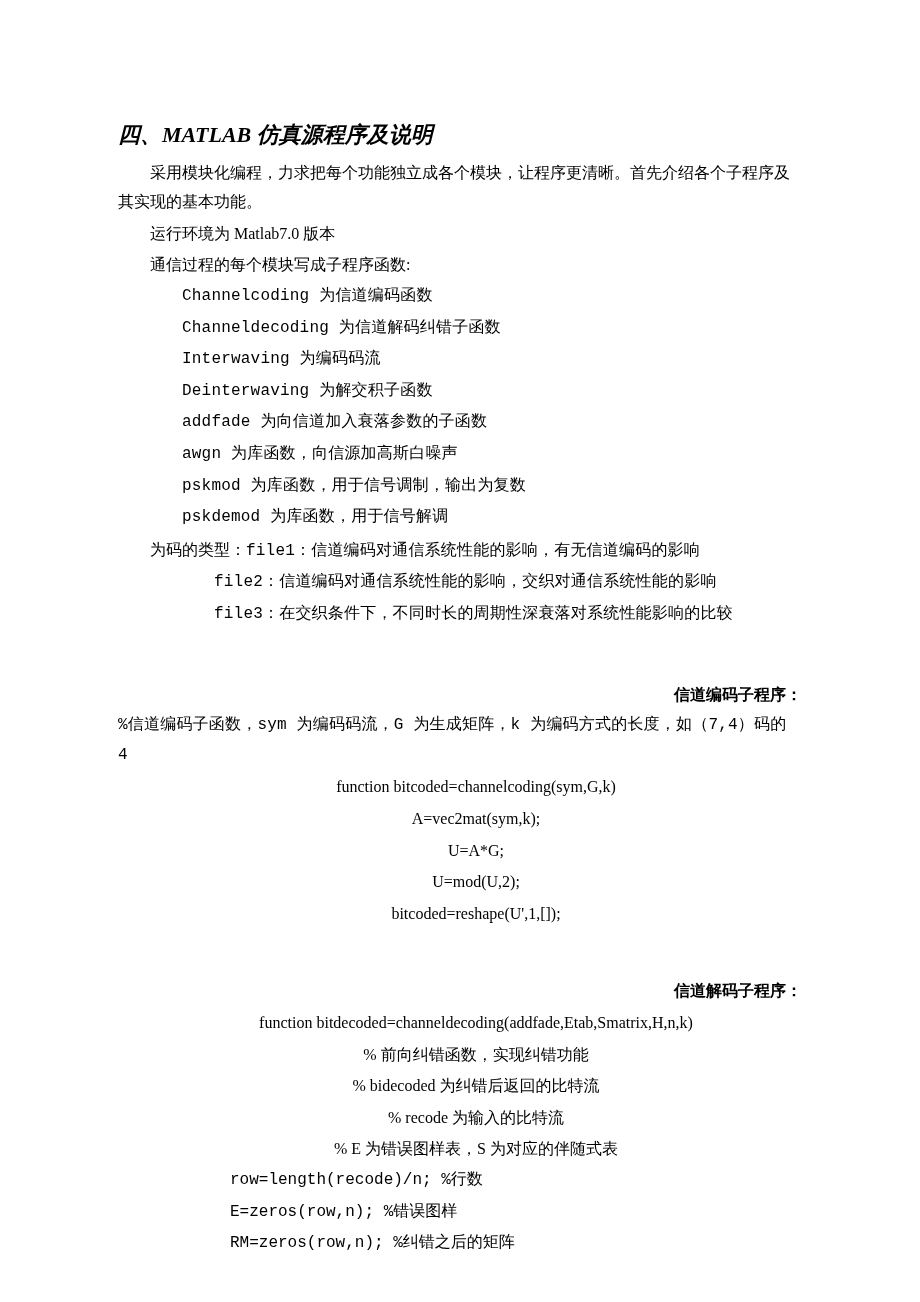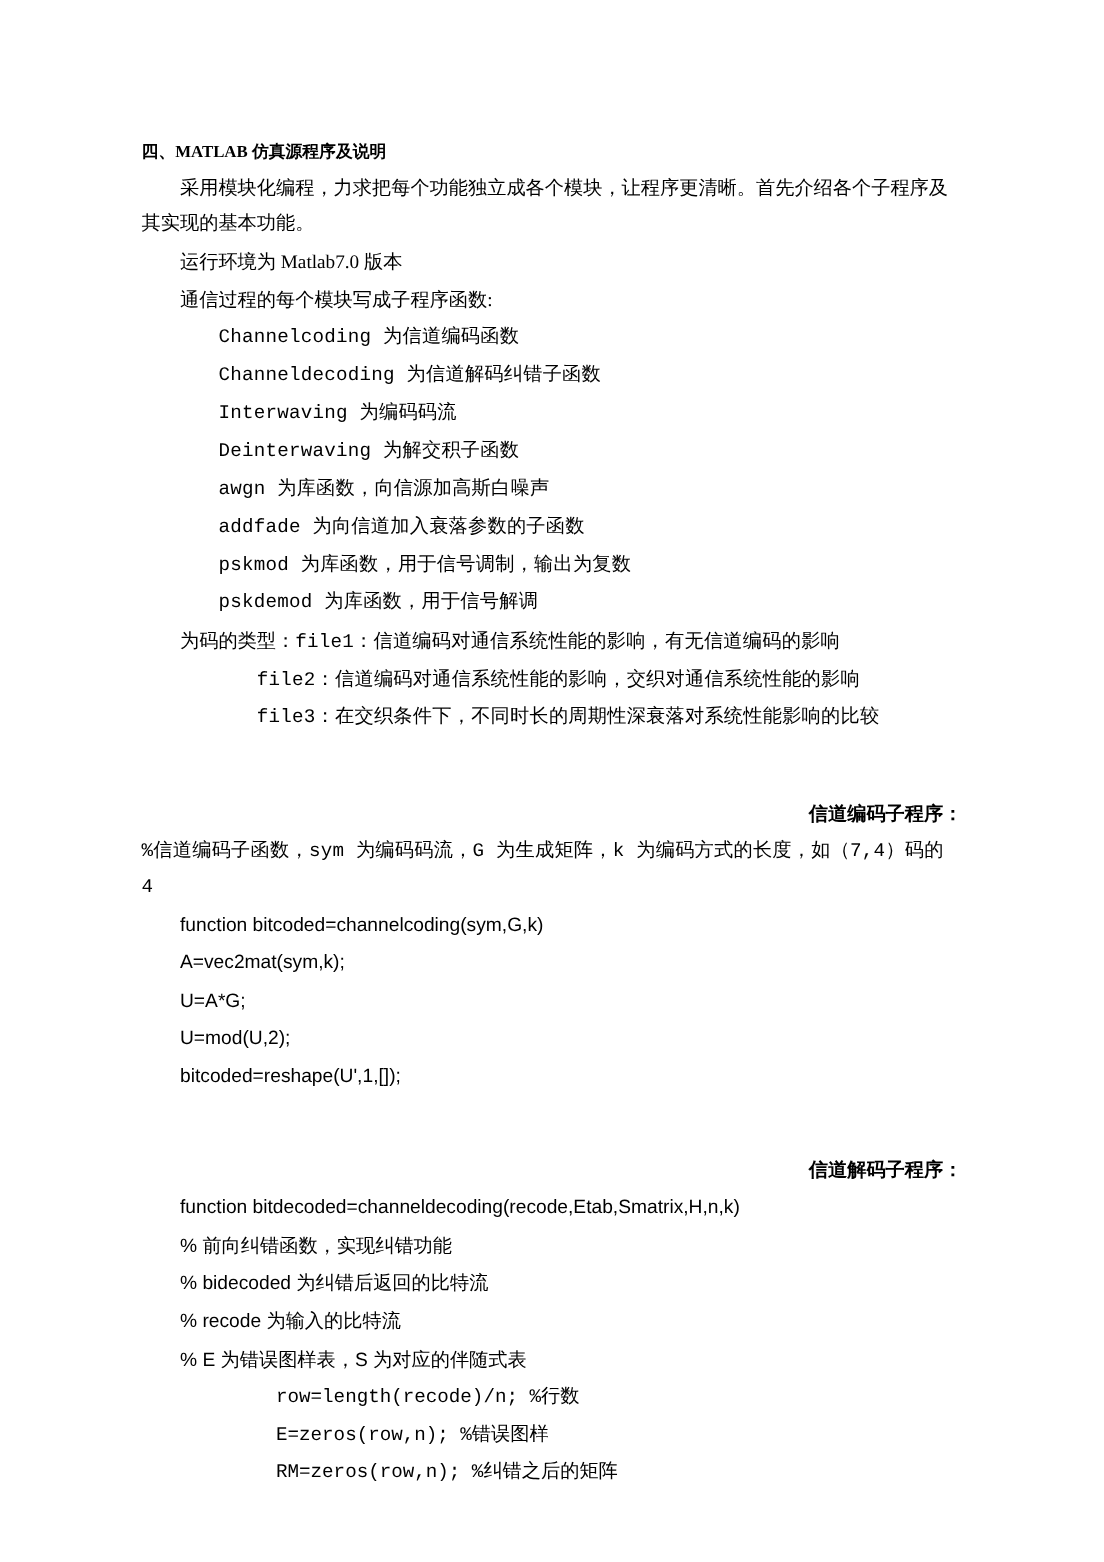--- a/index.html
+++ b/index.html
@@ -12,22 +12,23 @@
     line-height: 1.85;
   }
   .page {
     width: 920px;
     min-height: 1302px;
     box-sizing: border-box;
     padding: 115px 118px 90px 118px;
   }
   .heading {
     font-weight: bold;
-    font-size: 14px;
+    font-size: 22px;
     margin-bottom: 2px;
+    font-style: italic;
   }
   .para {
     text-indent: 2em;
     margin: 0 0 2px 0;
   }
   .item {
     margin: 0 0 2px 0;
     padding-left: 4em;
     text-indent: 0;
   }
@@ -48,21 +49,22 @@
   }
   .gap-large {
     height: 48px;
   }
   .gap-med {
     height: 46px;
   }
   .code-line {
     margin: 0 0 2px 0;
     padding-left: 2em;
-    font-family: Liberation Sans, sans-serif;
+    font-family: Liberation Serif, serif;
+    text-align: center;
   }
   .code-line-deep {
     margin: 0 0 2px 0;
     padding-left: 7em;
     font-family: "Courier New", "SimSun", monospace;
   }
   .no-indent {
     margin: 0 0 2px 0;
   }
 </style>
@@ -74,22 +76,22 @@
   <div class="heading">四、MATLAB 仿真源程序及说明</div>
 
   <p class="para">采用模块化编程，力求把每个功能独立成各个模块，让程序更清晰。首先介绍各个子程序及其实现的基本功能。</p>
   <p class="para">运行环境为 Matlab7.0 版本</p>
   <p class="para">通信过程的每个模块写成子程序函数:</p>
 
   <p class="item mono">Channelcoding 为信道编码函数</p>
   <p class="item mono">Channeldecoding  为信道解码纠错子函数</p>
   <p class="item mono">Interwaving  为编码码流</p>
   <p class="item mono">Deinterwaving  为解交积子函数</p>
+  <p class="item mono">addfade 为向信道加入衰落参数的子函数</p>
   <p class="item mono">awgn   为库函数，向信源加高斯白噪声</p>
-  <p class="item mono">addfade 为向信道加入衰落参数的子函数</p>
   <p class="item mono">pskmod  为库函数，用于信号调制，输出为复数</p>
   <p class="item mono">pskdemod  为库函数，用于信号解调</p>
 
   <p class="para">
     <span>为码的类型：</span><span class="mono">file1：信道编码对通信系统性能的影响，有无信道编码的影响</span>
   </p>
   <p class="item-wide mono">file2：信道编码对通信系统性能的影响，交织对通信系统性能的影响</p>
   <p class="item-wide mono">file3：在交织条件下，不同时长的周期性深衰落对系统性能影响的比较</p>
 
   <div class="gap-large"></div>
@@ -98,21 +100,21 @@
   <p class="no-indent mono">%信道编码子函数，sym 为编码码流，G 为生成矩阵，k 为编码方式的长度，如（7,4）码的 4</p>
   <p class="code-line">function bitcoded=channelcoding(sym,G,k)</p>
   <p class="code-line">A=vec2mat(sym,k);</p>
   <p class="code-line">U=A*G;</p>
   <p class="code-line">U=mod(U,2);</p>
   <p class="code-line">bitcoded=reshape(U',1,[]);</p>
 
   <div class="gap-med"></div>
 
   <p class="sub-heading">信道解码子程序：</p>
-  <p class="code-line">function bitdecoded=channeldecoding(recode,Etab,Smatrix,H,n,k)</p>
+  <p class="code-line">function bitdecoded=channeldecoding(addfade,Etab,Smatrix,H,n,k)</p>
   <p class="code-line">% 前向纠错函数，实现纠错功能</p>
   <p class="code-line">% bidecoded 为纠错后返回的比特流</p>
   <p class="code-line">% recode 为输入的比特流</p>
   <p class="code-line">% E 为错误图样表，S 为对应的伴随式表</p>
   <p class="code-line-deep">row=length(recode)/n;  %行数</p>
   <p class="code-line-deep">E=zeros(row,n);  %错误图样</p>
   <p class="code-line-deep">RM=zeros(row,n); %纠错之后的矩阵</p>
 
 </div>
 

